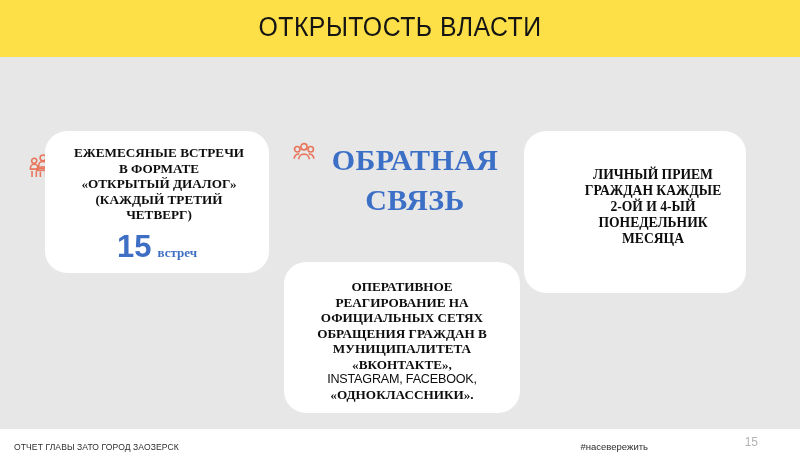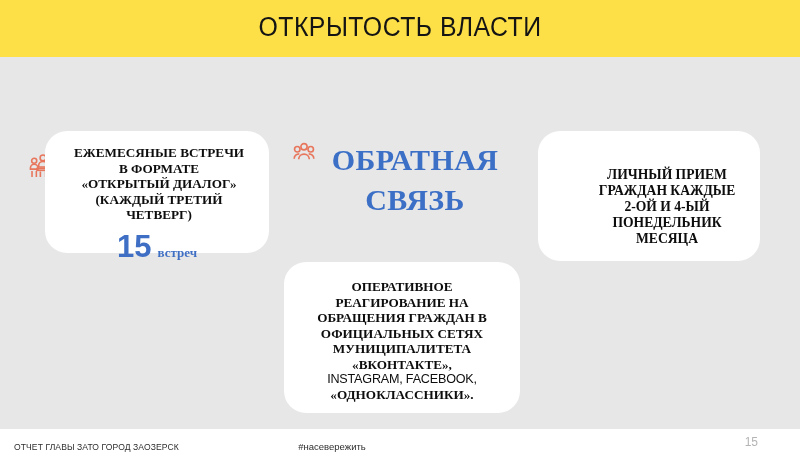--- a/index.html
+++ b/index.html
@@ -52,27 +52,27 @@
   .card {
     position: absolute;
     background: #ffffff;
     border-radius: 22px;
     box-sizing: border-box;
   }
   #card-meetings {
     left: 45px;
     top: 131px;
     width: 224px;
-    height: 122px;
+    height: 142px;
   }
   #card-reception {
-    left: 538px;
+    left: 524px;
     top: 131px;
     width: 222px;
-    height: 130px;
+    height: 162px;
   }
   #card-social {
     left: 284px;
     top: 262px;
     width: 236px;
     height: 151px;
   }
   .card-text {
     position: absolute;
     left: 0;
@@ -181,25 +181,24 @@
     color: #2e2e2e;
     letter-spacing: 0.1px;
     transform: scaleX(0.9);
     transform-origin: left top;
   }
   .footer-tag {
     position: absolute;
     left: 0;
     top: 12px;
     width: 648px;
-    text-align: center;
+    text-align: right;
     font-family: "Liberation Sans Narrow", "Liberation Sans", sans-serif;
     font-size: 9.5px;
     color: #2e2e2e;
-    padding-left: 8px;
   }
   .footer-page {
     position: absolute;
     right: 42px;
     top: 6px;
     font-family: "Liberation Sans", sans-serif;
     font-size: 12px;
     color: #b4b4b4;
   }
 </style>
@@ -284,22 +283,22 @@
       <path d="M7.0 16.4c0-2.1 1.6-3.4 3.7-3.4s3.7 1.3 3.7 3.4"></path>
       <path d="M17.5 2.0h10.9v5.6h-5.0l-2.6 2.5V7.6h-3.3z"></path>
       <path d="M19.6 4.0h6.6M19.6 5.8h4.4"></path>
     </svg>
   </span>
 
   <div class="card" id="card-social">
     <div class="card-text">
       <div>ОПЕРАТИВНОЕ</div>
       <div>РЕАГИРОВАНИЕ НА</div>
+      <div>ОФИЦИАЛЬНЫХ СЕТЯХ</div>
       <div>ОБРАЩЕНИЯ ГРАЖДАН В</div>
-      <div>ОФИЦИАЛЬНЫХ СЕТЯХ</div>
       <div>МУНИЦИПАЛИТЕТА</div>
       <div>«ВКОНТАКТЕ»,</div>
       <div class="latin-line">INSTAGRAM, FACEBOOK,</div>
       <div>«ОДНОКЛАССНИКИ».</div>
     </div>
   </div>
 
   <div class="footer">
     <div class="footer-left">ОТЧЕТ ГЛАВЫ ЗАТО ГОРОД ЗАОЗЕРСК</div>
     <div class="footer-tag">#насевережить</div>

